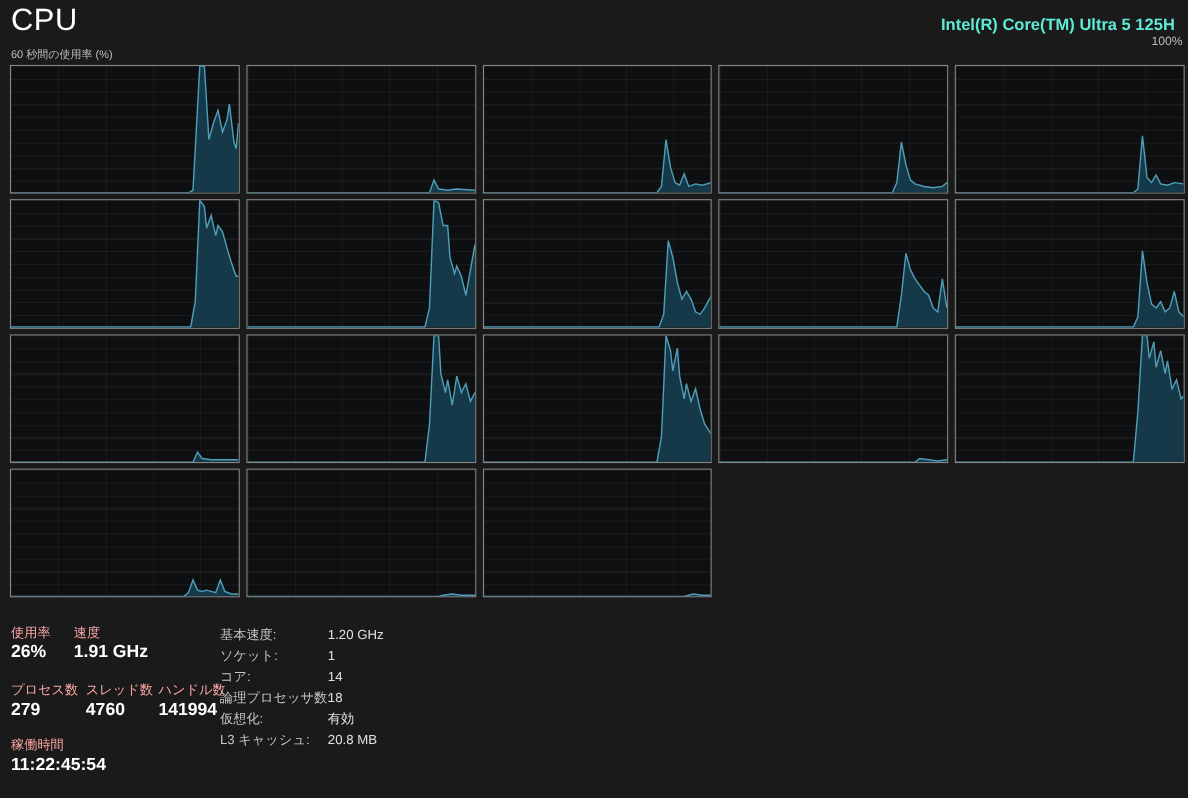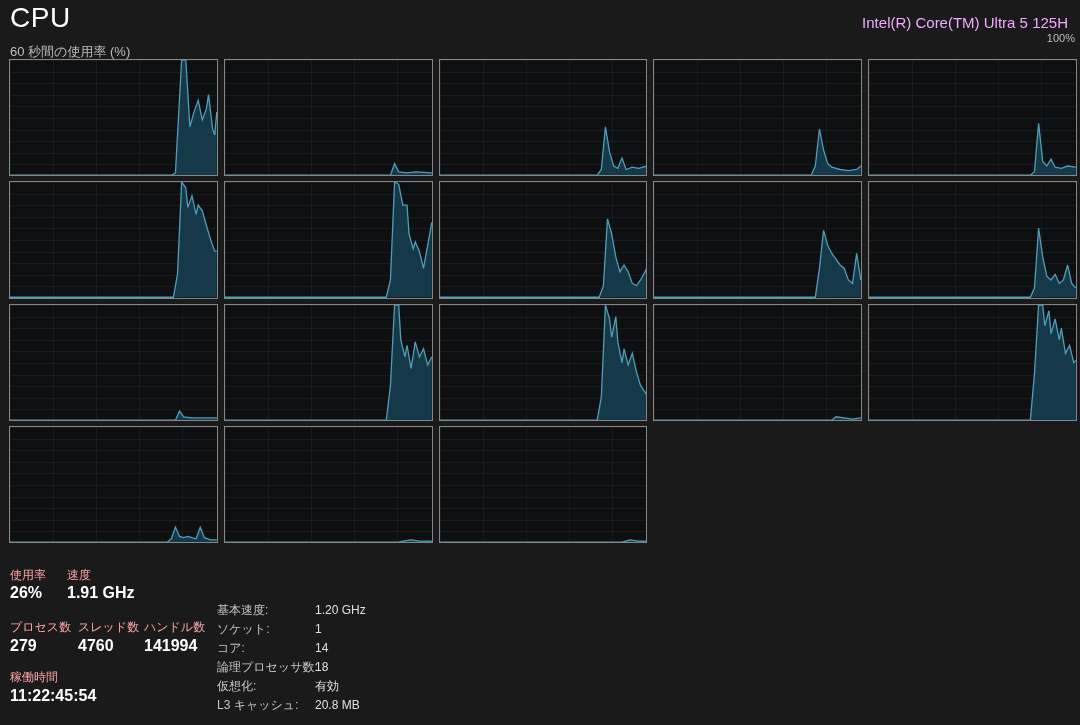--- a/index.html
+++ b/index.html
@@ -8,25 +8,25 @@
     background:#1a1a1a;
     font-family:"Liberation Sans","DejaVu Sans",sans-serif;
     -webkit-font-smoothing:antialiased;
   }
   .page-title{
     position:absolute;left:10px;top:2px;
     font-size:28px;font-weight:400;color:#ffffff;letter-spacing:0.5px;
   }
   .processor-name{
     position:absolute;right:12px;top:14px;
-    font-size:15px;font-weight:400;color:#f0abfc;
+    font-size:15px;font-weight:700;color:#5eead4;
   }
   .graph-caption-left{
     position:absolute;left:10px;top:43px;
-    font-size:13px;color:#bdbdbd;
+    font-size:10px;color:#bdbdbd;
   }
   .graph-caption-right{
     position:absolute;right:5px;top:32px;
     font-size:11px;color:#bdbdbd;
   }
   .core-grid{
     position:absolute;left:9px;top:59px;width:1068px;height:484px;
     display:grid;
     grid-template-columns:repeat(5,1fr);
     grid-template-rows:repeat(4,1fr);
@@ -38,21 +38,21 @@
     background-color:#0e0f10;
     background-image:
       repeating-linear-gradient(to bottom, rgba(255,255,255,0.05) 0 1px, transparent 1px 11.6px),
       repeating-linear-gradient(to right, rgba(255,255,255,0.045) 0 1px, transparent 1px 43px);
     box-sizing:border-box;
   }
   .chart svg{position:absolute;left:0;top:0;width:100%;height:100%;display:block;}
   .stat-label{position:absolute;font-size:12px;color:#fca5a5;white-space:nowrap;}
   .stat-value{position:absolute;font-size:16px;font-weight:700;color:#ffffff;white-space:nowrap;}
   .details{
-    position:absolute;left:217px;top:568px;width:250px;margin-top:33px;
+    position:absolute;left:200px;top:568px;width:250px;
   }
   .detail-row{display:flex;height:19px;line-height:19px;font-size:12px;}
   .detail-label{width:98px;color:#c6c6c6;white-space:nowrap;}
   .detail-value{color:#e0e0e0;white-space:nowrap;}
 </style>
 </head>
 <body>
 
 <div class="page-title">CPU</div>
 <div class="processor-name">Intel(R) Core(TM) Ultra 5 125H</div>

